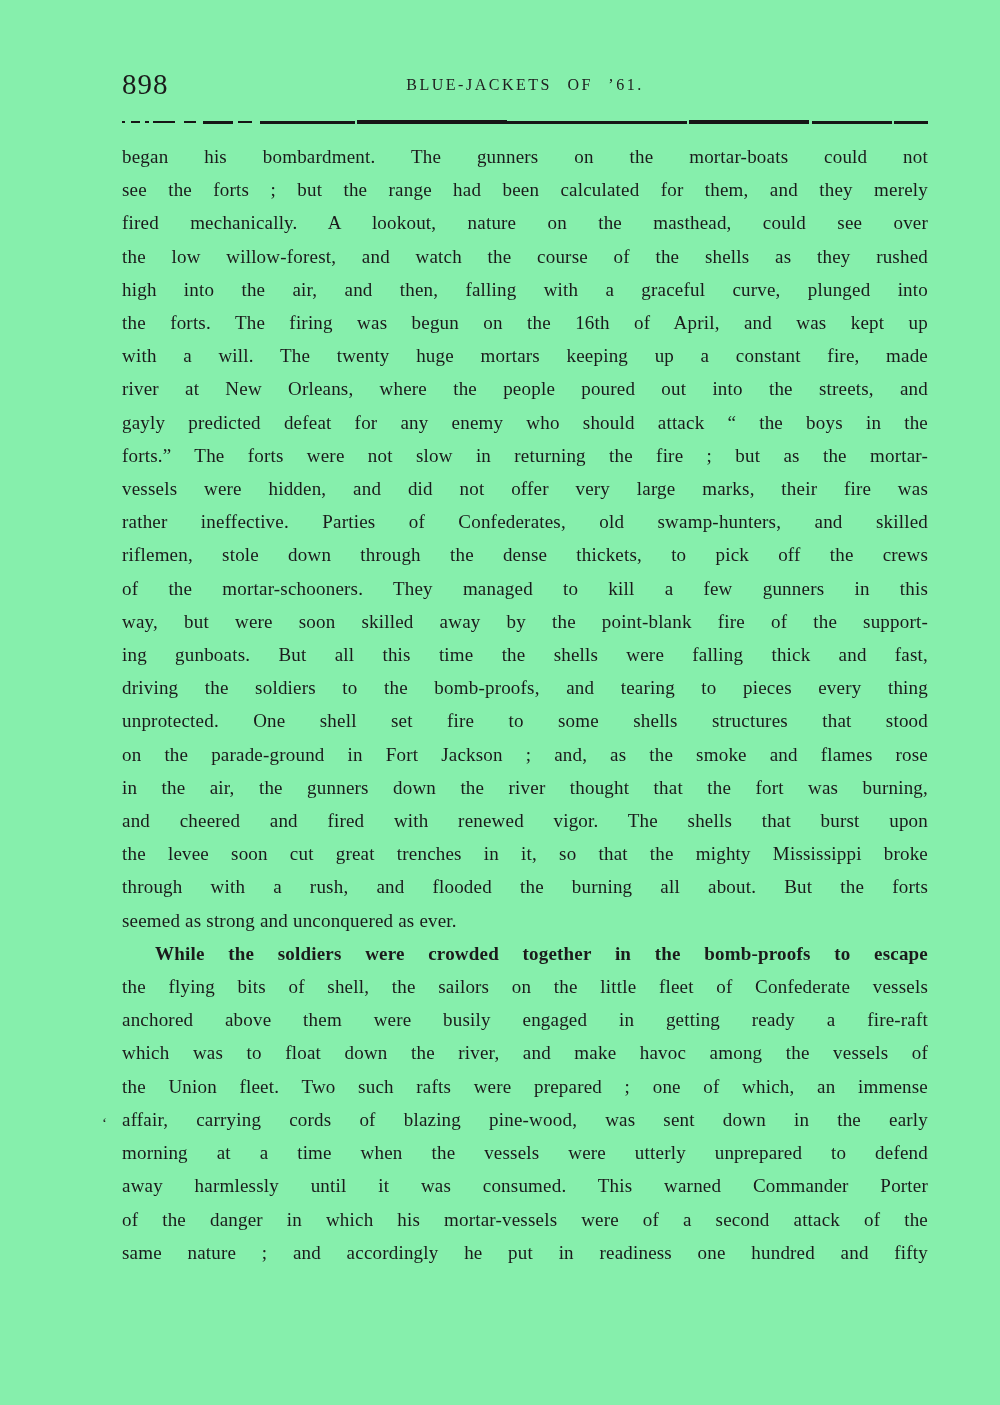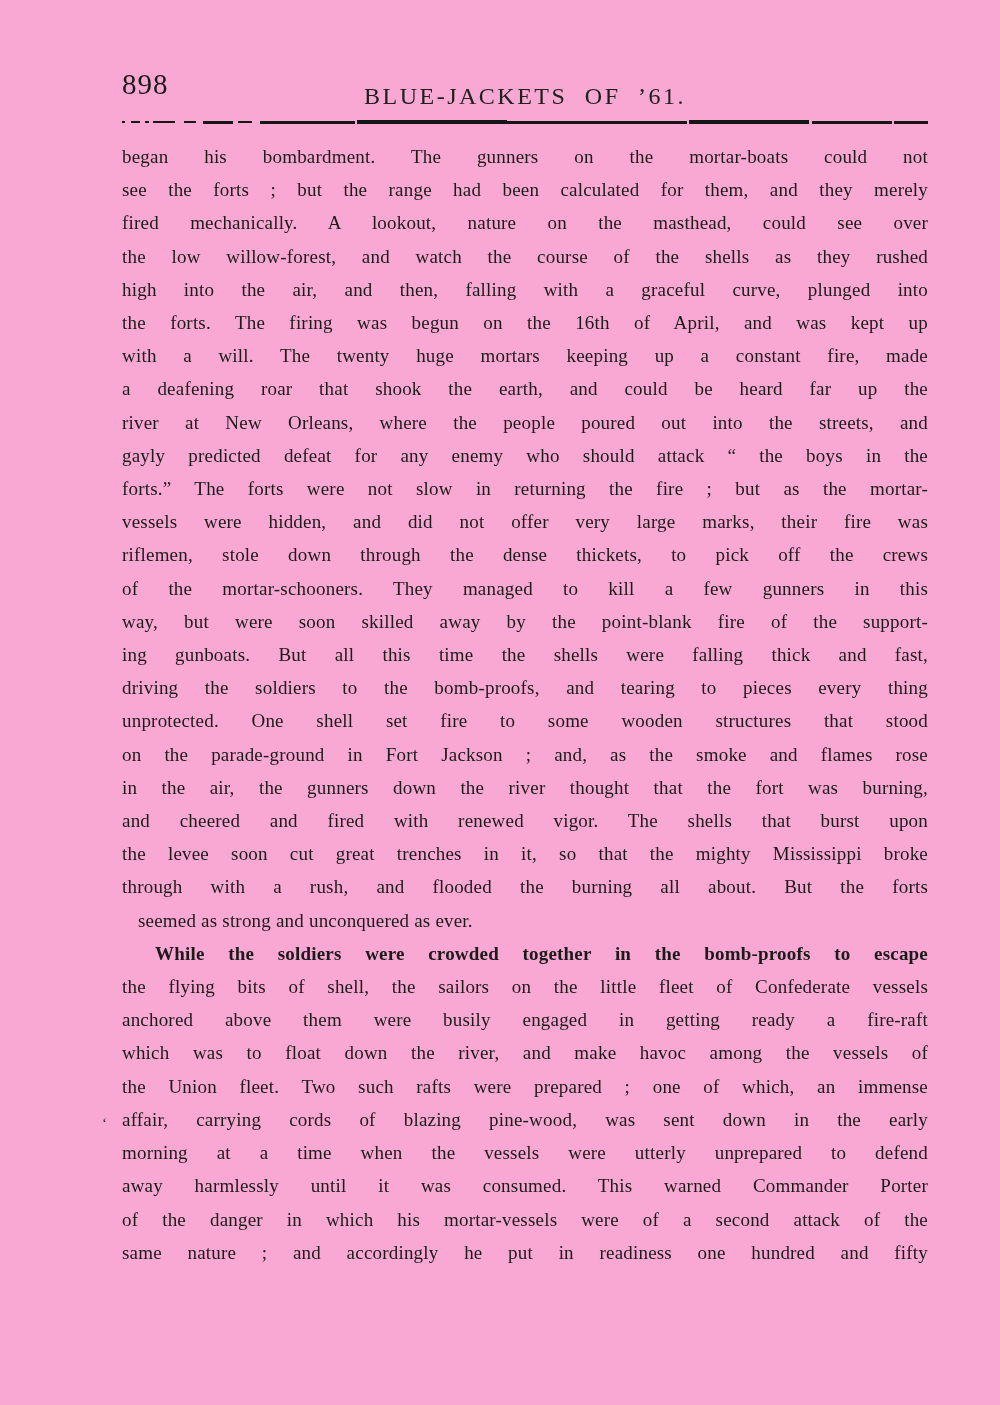--- a/index.html
+++ b/index.html
@@ -7,43 +7,43 @@
   body {
     background: #fefefd;
     font-family: "Liberation Serif", "DejaVu Serif", serif;
     color: #1b1b1b;
     position: relative;
     overflow: hidden;
   }
   .page {
     position: absolute;
     inset: 0;
-    background: #f9a8d4;
+    background: #86efac;
   }
   .header {
     position: absolute;
     left: 122px;
     top: 66px;
     width: 806px;
     height: 44px;
   }
   .page-number {
     position: absolute;
     left: 0;
     top: 2px;
     font-size: 29px;
     letter-spacing: 1px;
   }
   .running-title {
     position: absolute;
     left: 0;
     right: 0;
-    top: 17px;
+    top: 10px;
     text-align: center;
-    font-size: 24px;
+    font-size: 16px;
     letter-spacing: 2.5px;
     word-spacing: 9px;
     color: #202020;
   }
   
   .rule {
     position: absolute;
     left: 122px;
     top: 119px;
     width: 806px;
@@ -61,21 +61,21 @@
   }
   .paragraph { }
   .line {
     font-size: 19px;
     line-height: 33.2px;
     text-align: justify;
     text-align-last: justify;
     letter-spacing: 0.2px;
     position: relative;
   }
-  .line.flush { text-align-last: left; margin-left: 16px; }
+  .line.flush { text-align-last: left; }
   .line.indent { text-indent: 33px; font-weight: bold; }
   .margin-mark {
     position: absolute;
     left: -20px;
     top: 4px;
     font-size: 15px;
     color: #242424;
   }
 </style>
 </head>
@@ -106,31 +106,31 @@
 
   <div class="text-block">
       <div class="paragraph">
         <div class="line">began his bombardment.  The gunners on the mortar-boats could not</div>
         <div class="line">see the forts ;  but the range had been calculated for them, and they merely</div>
         <div class="line">fired mechanically.  A lookout, nature on the masthead, could see over</div>
         <div class="line">the low willow-forest, and watch the course of the shells as they rushed</div>
         <div class="line">high into the air, and then, falling with a graceful curve, plunged into</div>
         <div class="line">the forts.  The firing was begun on the 16th of April, and was kept up</div>
         <div class="line">with a will.  The twenty huge mortars keeping up a constant fire, made</div>
-        <div class="line">a deafening roar that shook the earth, and could be heard far up the</div>
         <div class="line">river at New Orleans, where the people poured out into the streets, and</div>
         <div class="line">gayly predicted defeat for any enemy who should attack “ the boys in the</div>
         <div class="line">forts.”  The forts were not slow in returning the fire ;  but as the mortar-</div>
         <div class="line">vessels were hidden, and did not offer very large marks, their fire was</div>
+        <div class="line">rather ineffective.  Parties of Confederates, old swamp-hunters, and skilled</div>
         <div class="line">riflemen, stole down through the dense thickets, to pick off the crews</div>
         <div class="line">of the mortar-schooners.  They managed to kill a few gunners in this</div>
         <div class="line">way, but were soon skilled away by the point-blank fire of the support-</div>
         <div class="line">ing gunboats.  But all this time the shells were falling thick and fast,</div>
         <div class="line">driving the soldiers to the bomb-proofs, and tearing to pieces every thing</div>
-        <div class="line">unprotected.  One shell set fire to some wooden structures that stood</div>
+        <div class="line">unprotected.  One shell set fire to some shells structures that stood</div>
         <div class="line">on the parade-ground in Fort Jackson ;  and, as the smoke and flames rose</div>
         <div class="line">in the air, the gunners down the river thought that the fort was burning,</div>
         <div class="line">and cheered and fired with renewed vigor.  The shells that burst upon</div>
         <div class="line">the levee soon cut great trenches in it, so that the mighty Mississippi broke</div>
         <div class="line">through with a rush, and flooded the burning all about.  But the forts</div>
         <div class="line flush">seemed as strong and unconquered as ever.</div>
       </div>
       <div class="paragraph">
         <div class="line indent">While the soldiers were crowded together in the bomb-proofs to escape</div>
         <div class="line">the flying bits of shell, the sailors on the little fleet of Confederate vessels</div>

